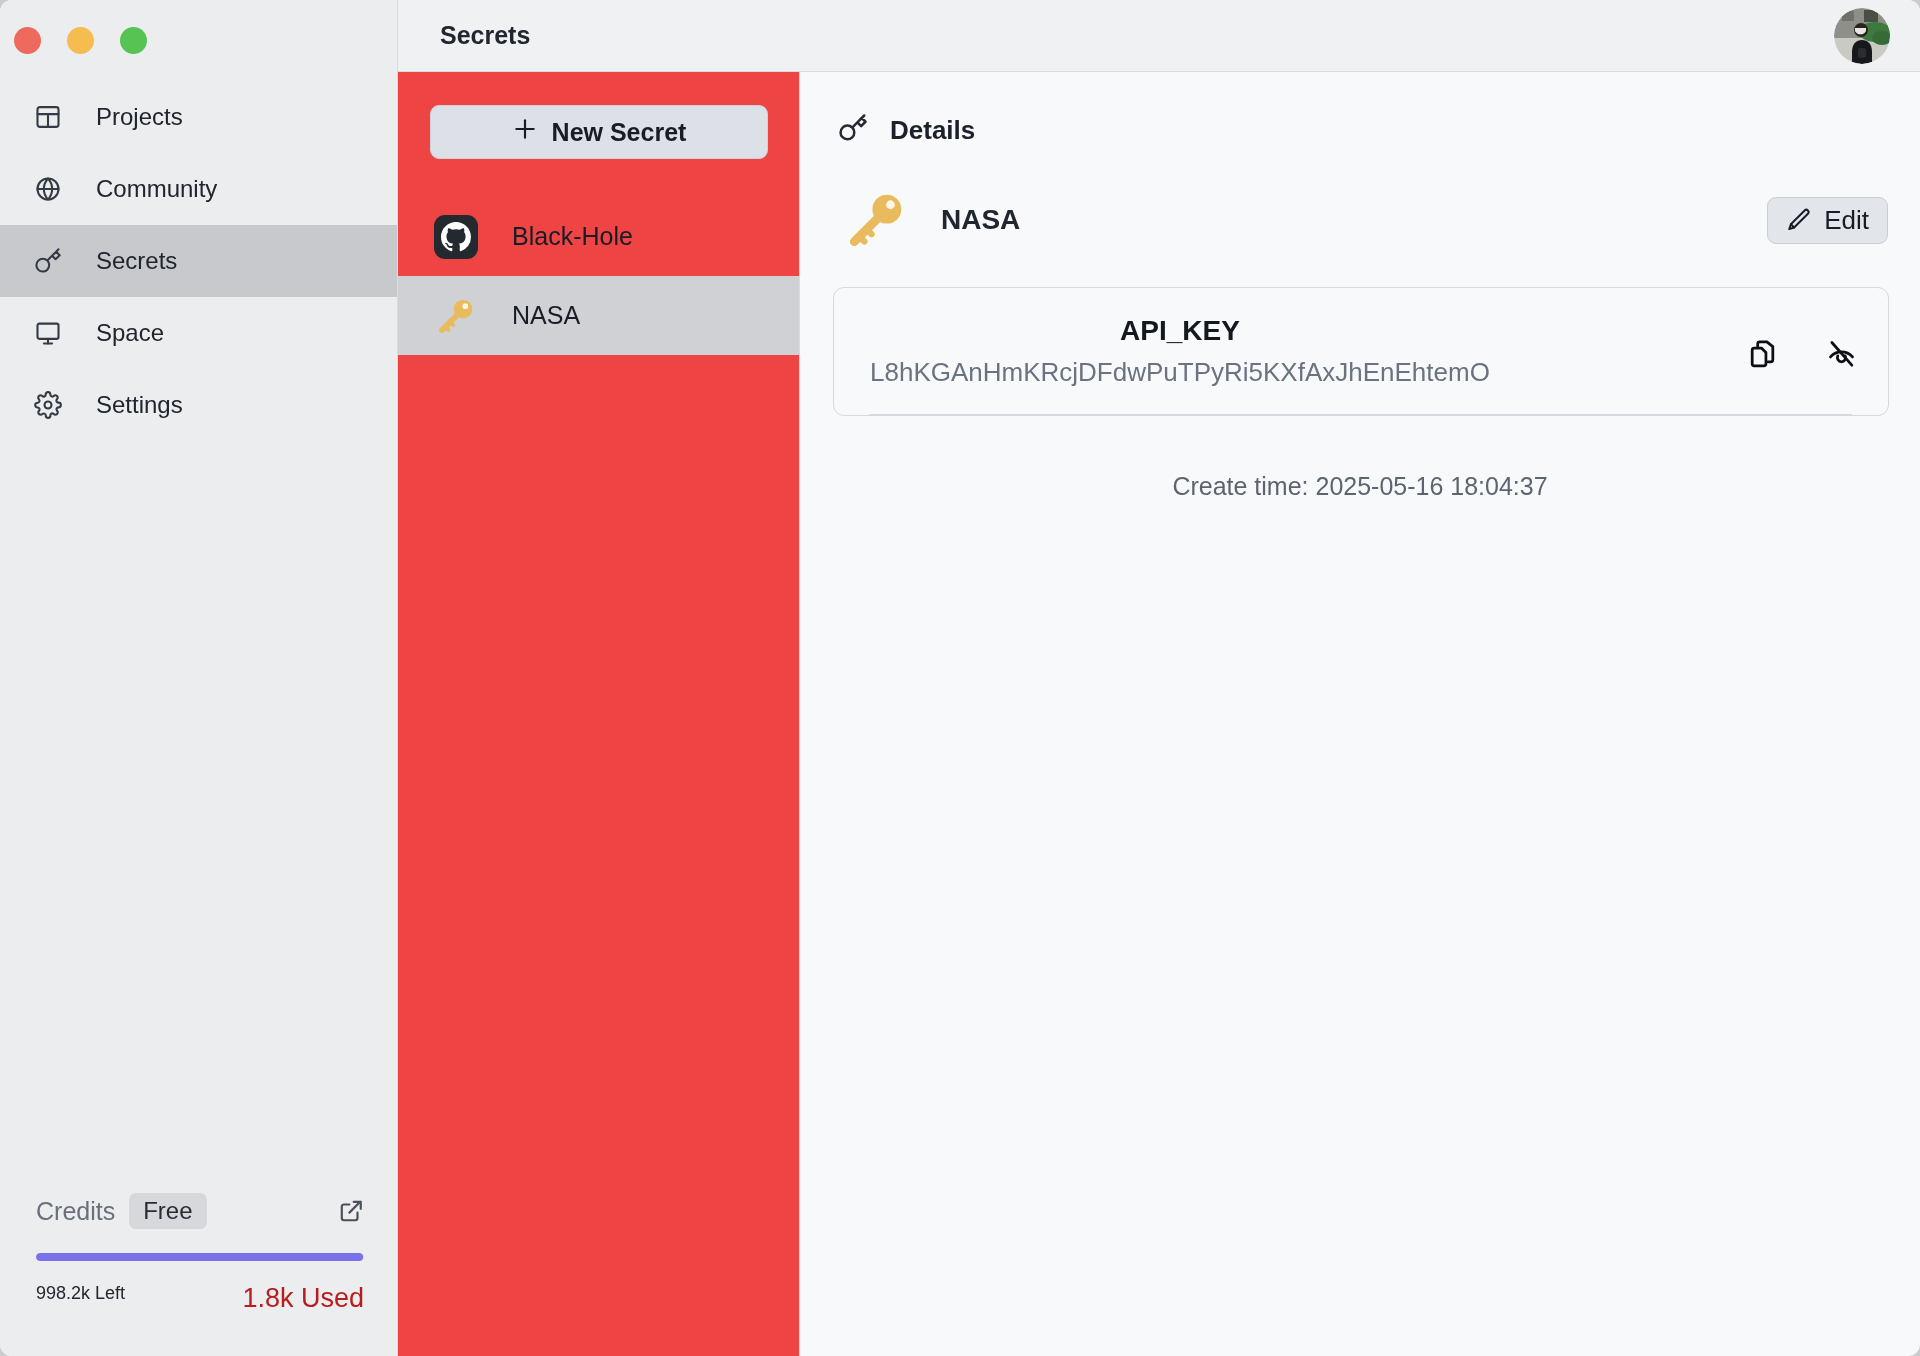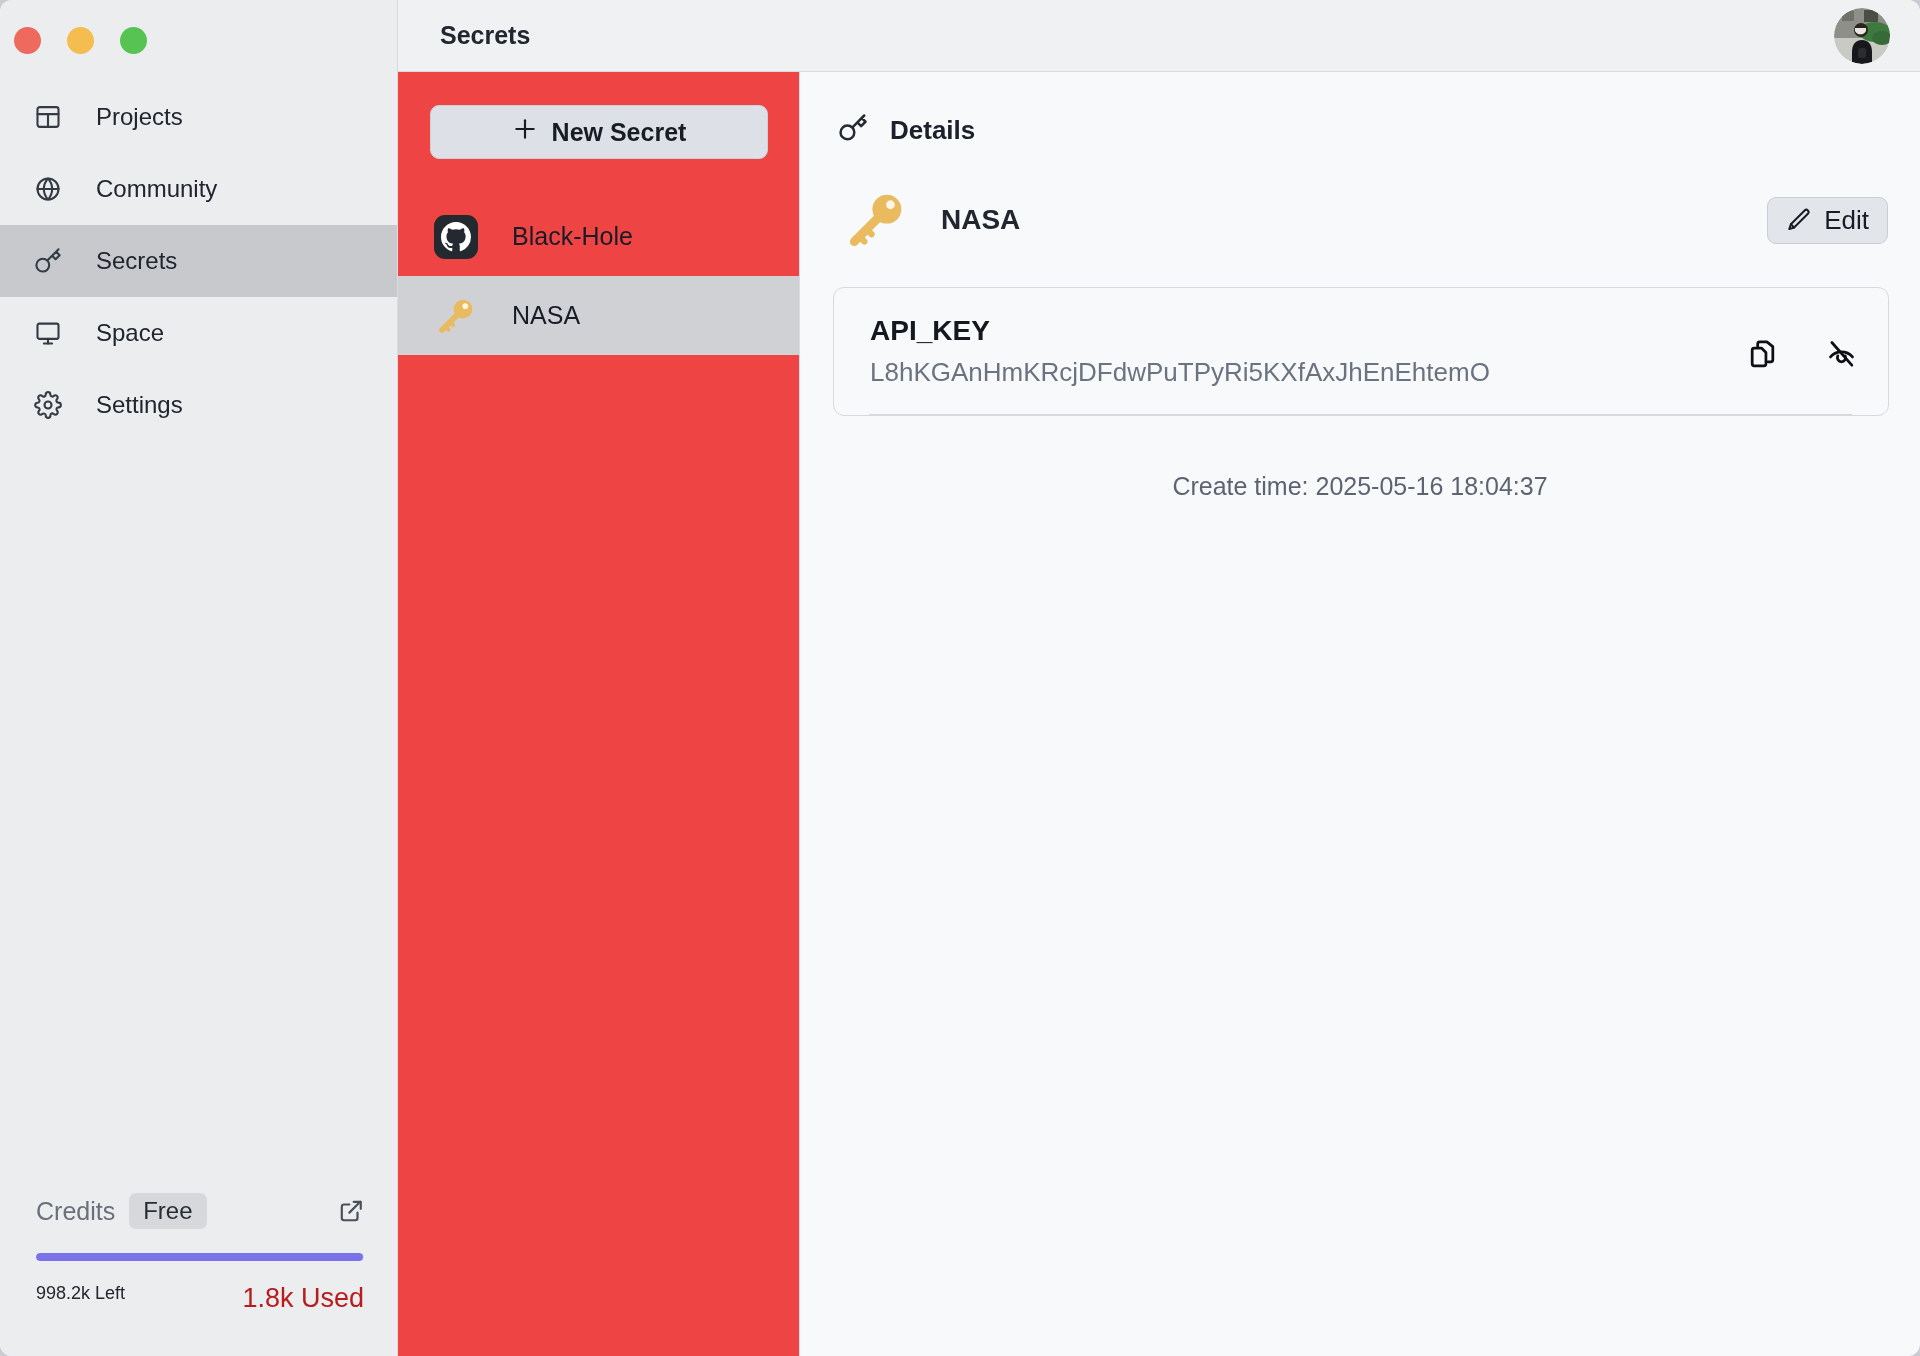--- a/index.html
+++ b/index.html
@@ -93,21 +93,21 @@
   .edit-btn {
     margin-left: auto; display: flex; align-items: center; gap: 12px;
     background: #e2e5ea; border: 1px solid #c9ced6; border-radius: 9px;
     padding: 7px 18px; font-size: 26px; color: #171c26; cursor: default;
   }
   .edit-btn svg { width: 26px; height: 26px; stroke: #171c26; stroke-width: 1.8; fill: none; stroke-linecap: round; stroke-linejoin: round; }
 
   .fields-card { margin: 36px 31px 0 33px; border: 1px solid #d6d9dd; border-radius: 11px; }
   .field-row { display: flex; align-items: flex-start; padding: 27px 30px 26px 36px; }
   .field-main { min-width: 0; }
-  .field-name { font-size: 28px; font-weight: 600; color: #14181f; }
+  .field-name { font-size: 28px; font-weight: 600; color: #14181f; text-align: center; }
   .field-value { margin-top: 10px; font-size: 26px; color: #6b7280; }
   .field-value.masked { font-size: 26px; letter-spacing: 7px; color: #434956; margin-top: 14px; }
   .field-actions { margin-left: auto; display: flex; align-items: center; gap: 46px; padding-top: 22px; }
   .field-actions svg { width: 33px; height: 33px; stroke: #0c0f14; stroke-width: 2; fill: none; stroke-linecap: round; stroke-linejoin: round; cursor: default; }
   .field-divider { height: 1px; background: #d6d9dd; margin: 0 36px 0 35px; }
 
   .create-time { margin-top: 56px; text-align: center; font-size: 25px; color: #5d6470; }
 </style>
 </head>
 <body>

